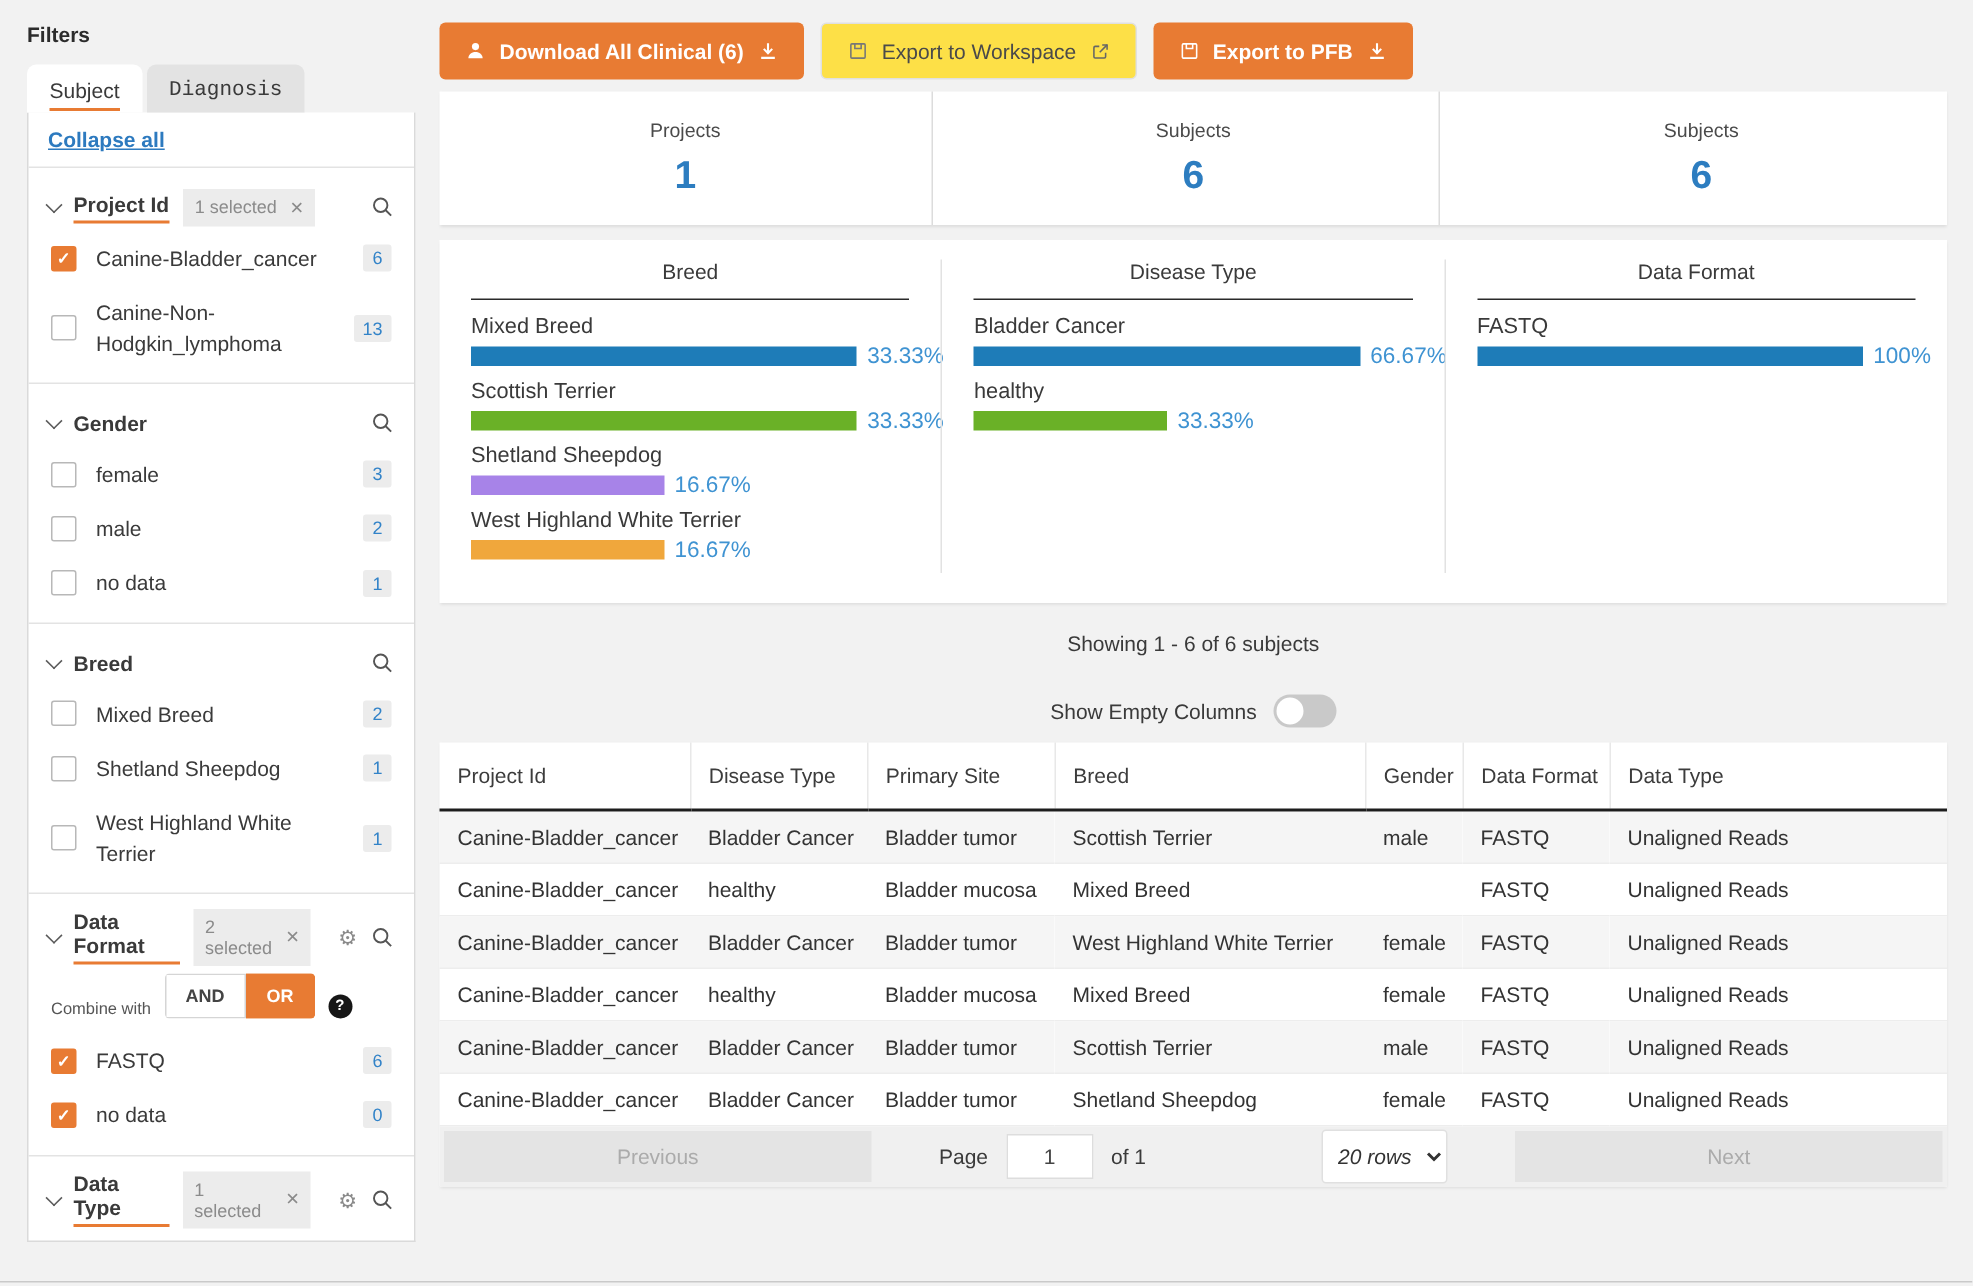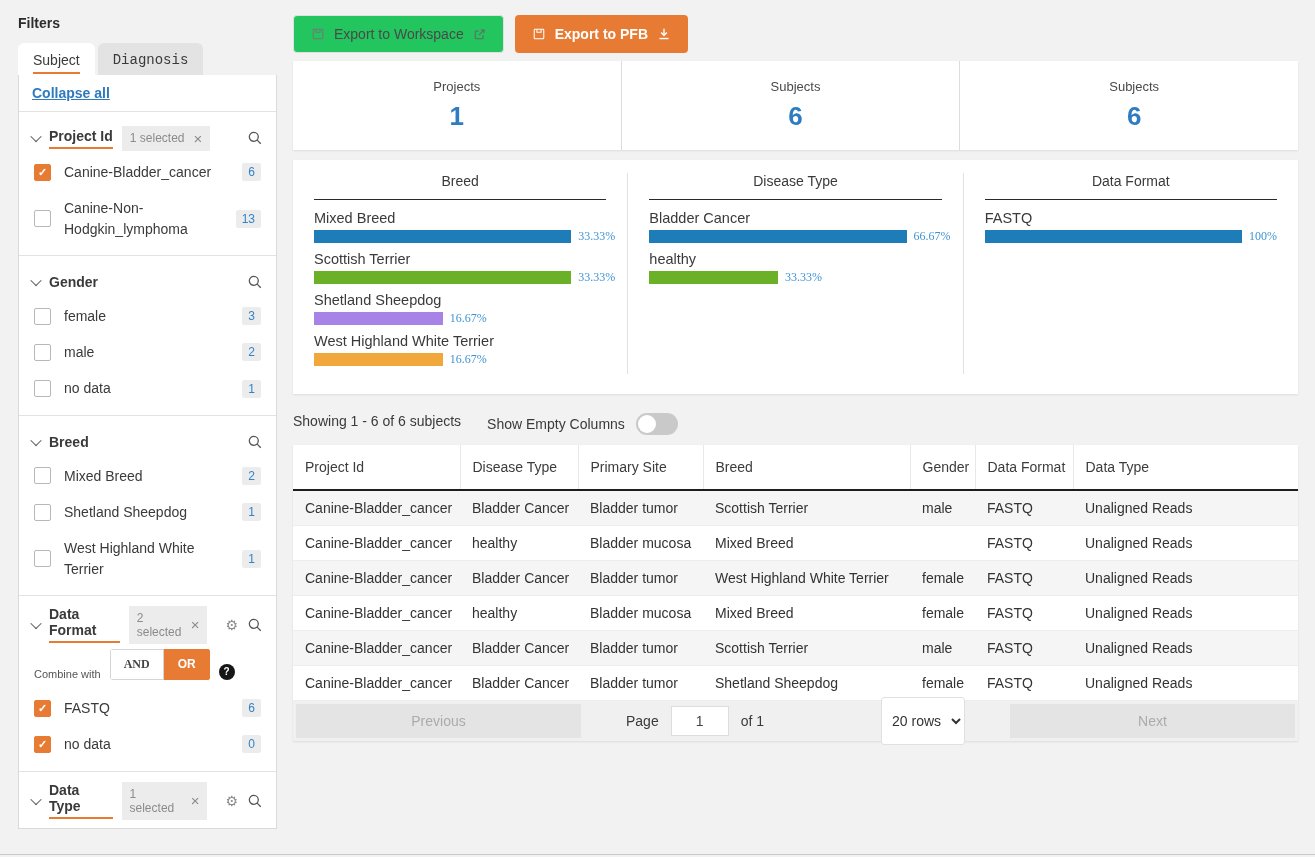--- a/index.html
+++ b/index.html
@@ -31,74 +31,74 @@
   .sec-title { font-size:14px; font-weight:600; color:#3a3a3a; cursor:pointer; }
   .sec-title.hl { border-bottom:2px solid #e87b33; padding-bottom:3px; }
   .sel-badge { background:#ececec; color:#8b8b8b; font-size:12px; padding:5px 8px; display:flex; align-items:center; gap:9px; }
   .clear-x { font-size:15px; color:#8b8b8b; cursor:pointer; line-height:1; }
   .spacer { flex:1; }
   .gear-icon { color:#8a8a8a; font-size:14px; cursor:pointer; line-height:1; }
   .search-icon { flex:none; cursor:pointer; }
   .combine-row { display:flex; align-items:flex-end; gap:9px; padding:5px 0 10px 2px; }
   .combine-label { font-size:11px; color:#555; }
   .seg { display:flex; border-radius:3px; overflow:hidden; }
-  .seg-and { background:#fff; border:1px solid #d5d5d5; padding:7px 13px; font-size:12px; font-weight:700; color:#444; cursor:pointer;font-family:Liberation Serif, serif; }
+  .seg-and { background:#fff; border:1px solid #d5d5d5; padding:7px 13px; font-size:12px; font-weight:700; color:#444; cursor:pointer; }
   .seg-or { background:#e87b33; border:1px solid #e87b33; padding:7px 13px; font-size:12px; font-weight:700; color:#fff; cursor:pointer; }
   .q-icon { width:16px; height:16px; background:#161616; color:#fff; border-radius:50%; font-size:10px; font-weight:700; display:flex; align-items:center; justify-content:center; }
   .opt-row { display:flex; align-items:center; gap:13px; padding:8px 2px; cursor:pointer; }
   .cb { width:17px; height:17px; border:1.5px solid #b8b8b8; border-radius:2px; background:#fff; flex:none; display:flex; align-items:center; justify-content:center; cursor:pointer; }
   .cb.checked { background:#e87b33; border-color:#e87b33; }
   .cb.checked::after { content:"✓"; color:#fff; font-size:11px; font-weight:700; }
   .opt-label { flex:1; font-size:14px; color:#3a3a3a; line-height:1.45; }
   .count-badge { background:#ececec; color:#3283c8; font-size:12px; padding:2px 6px; border-radius:2px; flex:none; }
 
   
   .main { flex:1; margin-left:16px; min-width:0; }
   .toolbar { display:flex; gap:11px; margin-top:7px; }
   .btn { height:38px; border-radius:4px; display:flex; align-items:center; gap:9px; padding:0 17px; font-size:14px; border:none; cursor:pointer; font-family:inherit; }
   .btn-orange { background:#e87b33; color:#fff; font-weight:700; }
-  .btn-white { background:#22c55e; color:#4a4a4a; border:1px solid #e0e0e0; font-weight:400; }
+  .btn-white { background:#fde047; color:#4a4a4a; border:1px solid #e0e0e0; font-weight:400; }
 
   .card { background:#fff; box-shadow:0 1px 2px rgba(0,0,0,0.09); }
   .summary-card { margin-top:8px; height:89px; display:flex; }
   .sum-col { flex:1; display:flex; flex-direction:column; align-items:center; justify-content:center; gap:7px; }
   .sum-col + .sum-col { border-left:1px solid #dcdcdc;padding-left:10px; }
   .sum-label { font-size:13px; color:#4a4a4a; }
   .sum-value { font-size:26px; font-weight:700; color:#2d7dc0; }
 
   .charts-card { margin-top:10px; display:flex; padding:13px 0 20px; min-height:190px; align-items:stretch; }
   .chart-col { flex:1; padding:0 21px; }
   .chart-col + .chart-col { border-left:1px solid #e2e2e2; }
   .chart-title { text-align:center; font-size:14px; color:#3a3a3a; padding-bottom:10px; border-bottom:1px solid #2a2a2a; margin-bottom:10px; }
   .bar-label { font-size:14.5px; color:#3a3a3a; margin-bottom:3px; }
   .bar-line { display:flex; align-items:center; gap:7px; margin-bottom:7px; }
   .bar { height:13px; flex:none; }
-  .bar-pct { font-size:12px; color:#3f93d2; white-space:nowrap;font-family:Liberation Serif, serif; }
-
-  .table-meta { display:flex; align-items:flex-start; gap:26px; margin:19px 0 10px; }
+  .bar-pct { font-size:15px; color:#3f93d2; white-space:nowrap; }
+
+  .table-meta { display:flex; align-items:center; gap:26px; margin:19px 0 10px;flex-direction:column; }
   .showing { font-size:14px; color:#3a3a3a; }
   .show-empty { display:flex; align-items:center; gap:11px; font-size:14px; color:#3a3a3a; }
   .toggle { width:42px; height:22px; border-radius:11px; background:#c9c9c9; position:relative; cursor:pointer; flex:none; }
   .toggle-knob { position:absolute; left:2px; top:2px; width:18px; height:18px; border-radius:50%; background:#fff; }
 
   .table-card { }
   table { width:100%; border-collapse:collapse; font-size:14px; table-layout:fixed; }
   thead th { text-align:left; font-weight:400; color:#3c3c3c; padding:14px 12px; border-bottom:2px solid #1d1d1d; background:#fff; overflow:hidden; white-space:nowrap; }
   thead th + th { border-left:1px solid #e8e8e8; }
   tbody td { padding:9px 12px; color:#333; overflow:hidden; white-space:nowrap; }
   tbody tr { border-bottom:1px solid #ededed; }
   tbody tr:nth-child(odd) { background:#f5f5f5; }
   tbody tr:nth-child(even) { background:#fff; }
 
   .pagination { display:flex; align-items:stretch; background:#f0f0f0; height:40px; padding:3px; gap:3px; }
   .pg-btn { width:285px; background:#e4e4e4; color:#ababab; display:flex; align-items:center; justify-content:center; font-size:14px; cursor:default; flex:none; }
   .pg-center { flex:1; display:flex; align-items:center; justify-content:center; gap:12px; }
   .pg-label { color:#3a3a3a; }
   .page-input { width:58px; height:30px; border:1px solid #ddd; background:#fff; text-align:center; font-size:14px; color:#444; font-family:inherit; }
-  .rows-select { height:48px; border:1px solid #e0e0e0; border-radius:3px; background:#fff; font-size:14px; color:#333; padding:4px 6px; margin-left:105px; font-family:inherit; }
+  .rows-select { height:36px; border:1px solid #e0e0e0; border-radius:3px; background:#fff; font-size:14px; color:#333; padding:4px 6px; margin-left:105px; font-family:inherit;font-style:italic; }
 </style>
 </head>
 <body>
 
 <div class="page">
 
   <div class="sidebar">
     <div class="filters-title">Filters</div>
 
     <div class="tabs">
@@ -246,20 +246,32 @@
             </svg>
         </div>
 
       </div>
     </div>
   </div>
 
   <div class="main">
 
     <div class="toolbar">
+      <button class="btn btn-orange">
+        <svg width="14" height="14" viewBox="0 0 20 20">
+            <circle cx="10" cy="5.8" r="3.4" fill="#fff"></circle>
+            <path d="M3.2 17c0-3.7 3-6.1 6.8-6.1s6.8 2.4 6.8 6.1z" fill="#fff"></path>
+          </svg>
+        <span>Download All Clinical (6)</span>
+        <svg width="14" height="14" viewBox="0 0 20 20">
+            <path d="M10 2.5v9" stroke="#fff" stroke-width="2" fill="none"></path>
+            <path d="M6 8l4 4.2L14 8" fill="none" stroke="#fff" stroke-width="2"></path>
+            <path d="M3.5 16.5h13" stroke="#fff" stroke-width="2"></path>
+          </svg>
+      </button>
       <button class="btn btn-white">
         <svg width="14" height="14" viewBox="0 0 20 20">
             <rect x="3.2" y="3.2" width="13.6" height="13.6" rx="1" fill="none" stroke="#777" stroke-width="1.5"></rect>
             <path d="M7 3.2v4.4h6V3.2" fill="none" stroke="#777" stroke-width="1.5"></path>
           </svg>
         <span>Export to Workspace</span>
         <svg width="13" height="13" viewBox="0 0 20 20">
             <path d="M9 4.5H4.8c-.7 0-1.3.6-1.3 1.3v9.4c0 .7.6 1.3 1.3 1.3h9.4c.7 0 1.3-.6 1.3-1.3V11" fill="none" stroke="#666" stroke-width="1.6"></path>
             <path d="M12 3h5v5" fill="none" stroke="#666" stroke-width="1.6"></path>
             <path d="M17 3l-7.5 7.5" stroke="#666" stroke-width="1.6"></path>

